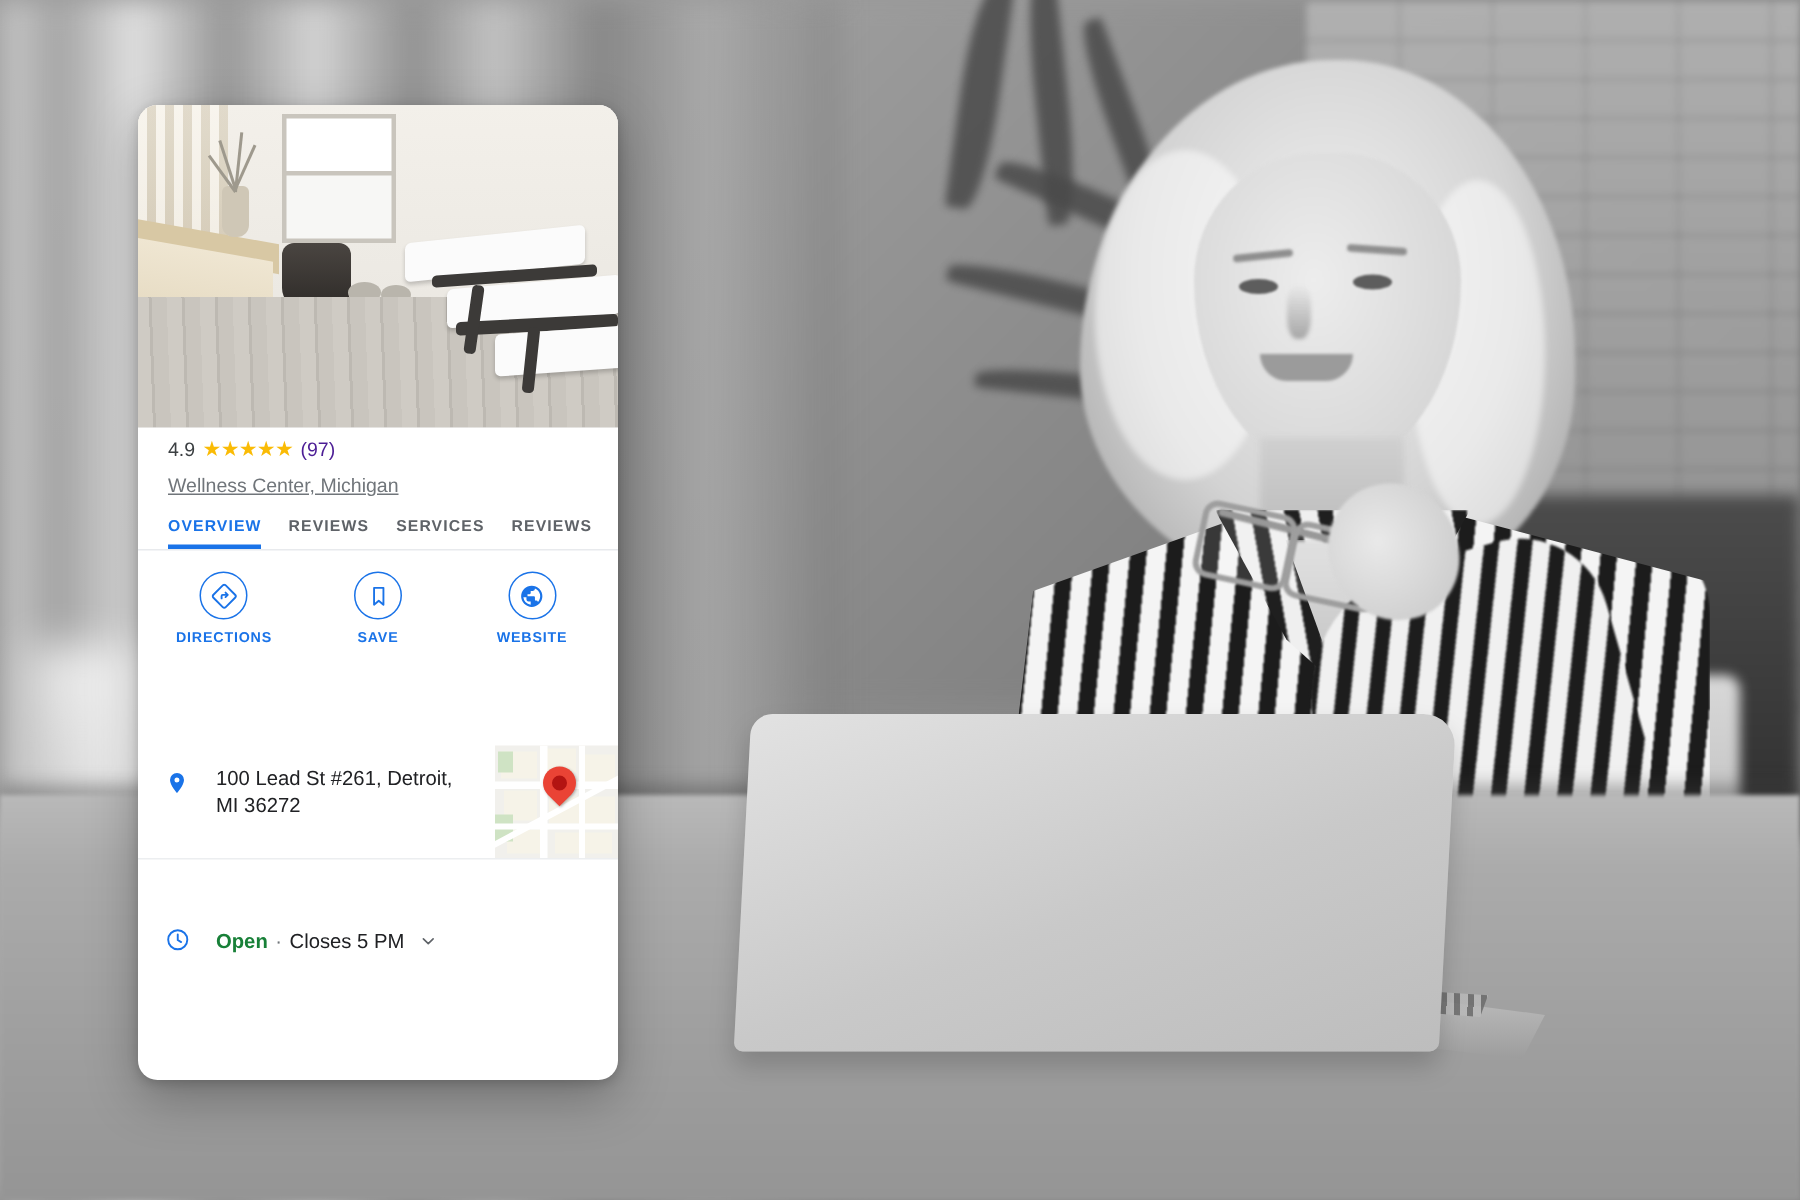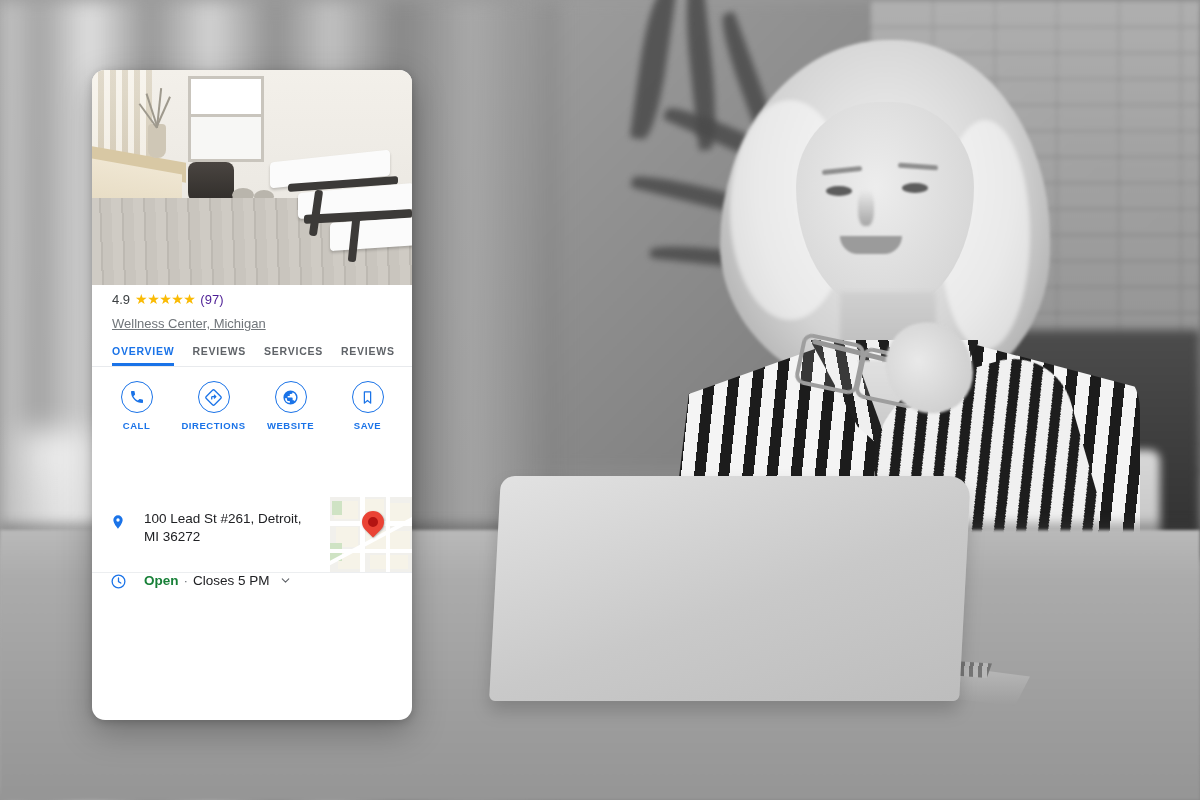--- a/index.html
+++ b/index.html
@@ -165,21 +165,21 @@
   .addr-icon{width:52px;display:flex;justify-content:center;padding-top:17px;}
   .addr-text{font-size:13.5px;color:#202124;line-height:1.35;padding-top:13px;width:172px;}
   .addr-map{position:absolute;right:0;top:0;width:82px;height:75px;overflow:hidden;background:#f1f0ec;}
   .mp-road{position:absolute;background:#ffffff;}
   .mp-block{position:absolute;background:#f6f3e8;}
   .mp-green{position:absolute;background:#cfe3c4;}
   .mp-pin{position:absolute;left:32px;top:14px;width:22px;height:22px;background:#ea4335;
     border-radius:50% 50% 50% 0;transform:rotate(-45deg);box-shadow:0 1px 2px rgba(0,0,0,.3);}
   .mp-pin::after{content:"";position:absolute;left:6px;top:6px;width:10px;height:10px;background:#b31412;border-radius:50%;}
 
-  .hours-row{display:flex;align-items:flex-start;height:62px;}
+  .hours-row{display:flex;align-items:flex-end;height:62px;}
   .hours-icon{width:52px;display:flex;justify-content:center;color:#1a73e8;}
   .hours-text{font-size:13.5px;color:#202124;display:flex;align-items:center;gap:5px;}
   .open{color:#188038;font-weight:bold;}
   .sep{color:#70757a;}
   .chev{color:#5f6368;margin-left:4px;display:inline-flex;}
 
   
   .cta{
     position:absolute;left:57px;top:503px;width:390px;height:55px;
     background:#ffffff;border:2.6px solid #1a6fd4;border-radius:28px;
@@ -291,51 +291,43 @@
         <div class="tab active">OVERVIEW</div>
         <div class="tab">REVIEWS</div>
         <div class="tab">SERVICES</div>
         <div class="tab">REVIEWS</div>
 
       </div>
 
       <div class="actions">
         <div class="action">
           <span class="action-circle">
-            <svg width="16" height="16" viewBox="0 0 24 24" fill="currentColor">
-                <path d="M6.6 10.8c1.4 2.8 3.8 5.1 6.6 6.6l2.2-2.2c.3-.3.7-.4 1-.2 1.1.4 2.3.6 3.6.6.6 0 1 .4 1 1V20c0 .6-.4 1-1 1C10.6 21 3 13.4 3 4c0-.6.4-1 1-1h3.5c.6 0 1 .4 1 1 0 1.2.2 2.4.6 3.6.1.3 0 .7-.2 1l-2.3 2.2z"></path>
-              </svg>
-          </span>
-          <span class="action-label">CALL</span>
-        </div>
-        <div class="action">
-          <span class="action-circle">
             <svg width="17" height="17" viewBox="0 0 24 24" fill="none" stroke="currentColor" stroke-width="1.8">
                 <rect x="3.8" y="3.8" width="16.4" height="16.4" rx="2" transform="rotate(45 12 12)"></rect>
                 <path d="M9.5 14v-2.2c0-.6.5-1.1 1.1-1.1h4.2" stroke-linecap="round"></path>
                 <path d="M13.2 8.6l2.1 2.1-2.1 2.1" stroke-linecap="round" stroke-linejoin="round"></path>
               </svg>
           </span>
           <span class="action-label">DIRECTIONS</span>
         </div>
         <div class="action">
           <span class="action-circle">
+            <svg width="15" height="15" viewBox="0 0 24 24" fill="none" stroke="currentColor" stroke-width="2">
+                <path d="M7 3h10v18l-5-4.2L7 21z" stroke-linejoin="round"></path>
+              </svg>
+          </span>
+          <span class="action-label">SAVE</span>
+        </div>
+        <div class="action">
+          <span class="action-circle">
             <svg width="17" height="17" viewBox="0 0 24 24" fill="currentColor">
                 <path d="M12 2a10 10 0 1 0 0 20 10 10 0 0 0 0-20zm-1 17.9A8 8 0 0 1 4.1 13H7v2a2 2 0 0 0 2 2h2v2.9zm6.9-2.6A2 2 0 0 0 16 16h-1v-3a1 1 0 0 0-1-1H8v-2h2a1 1 0 0 0 1-1V7h2a2 2 0 0 0 2-2v-.4a8 8 0 0 1 2.9 12.7z"></path>
               </svg>
           </span>
           <span class="action-label">WEBSITE</span>
-        </div>
-        <div class="action">
-          <span class="action-circle">
-            <svg width="15" height="15" viewBox="0 0 24 24" fill="none" stroke="currentColor" stroke-width="2">
-                <path d="M7 3h10v18l-5-4.2L7 21z" stroke-linejoin="round"></path>
-              </svg>
-          </span>
-          <span class="action-label">SAVE</span>
         </div>
       </div>
 
       <div class="cta-spacer"></div>
 
       <div class="addr-row">
         <span class="addr-icon">
           <svg width="16" height="16" viewBox="0 0 24 24" fill="#1a73e8">
               <path d="M12 2a7 7 0 0 0-7 7c0 5.2 7 13 7 13s7-7.8 7-13a7 7 0 0 0-7-7zm0 9.5A2.5 2.5 0 1 1 12 6.5a2.5 2.5 0 0 1 0 5z"></path>
             </svg>

